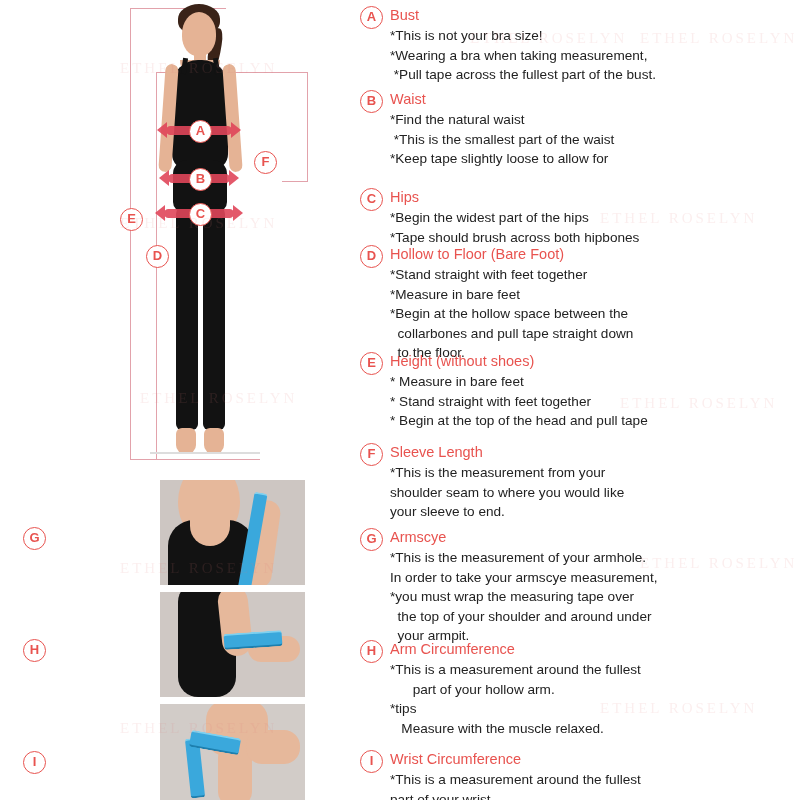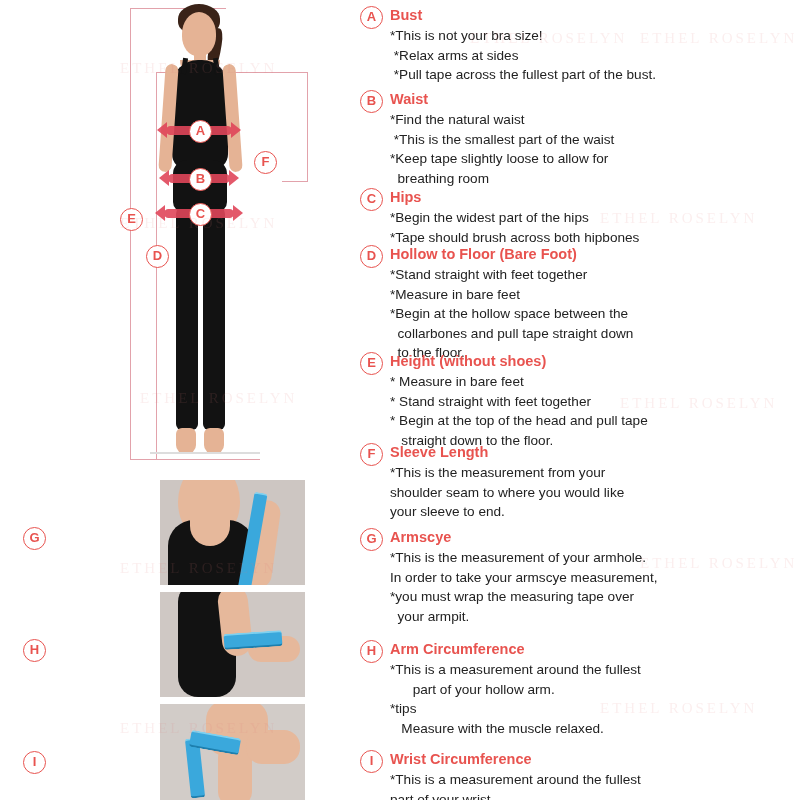--- a/index.html
+++ b/index.html
@@ -246,21 +246,20 @@
     line-height: 19px;
     text-align: center;
   }
   .entry .title {
     position: absolute;
     left: 38px;
     top: 1px;
     color: #e8534f;
     font-size: 14.5px;
     white-space: nowrap;
-    font-weight: bold;
   }
   .entry .lines {
     position: absolute;
     left: 38px;
     top: 20px;
     width: 400px;
     color: #222;
     font-size: 13.6px;
     line-height: 19.5px;
   }
@@ -357,33 +356,32 @@
     <div class="badge" style="left:23px; top:751px;">I</div>
   </div>
 
   <div class="right-col">
 
     <div class="entry" style="top:6px;">
       <div class="badge-r">A</div>
       <div class="title">Bust</div>
       <div class="lines">
         <div>*This is not your bra size!</div>
-        <div> *Relax arms at sides</div>
+        <div>*Wearing a bra when taking measurement,</div>
         <div> *Pull tape across the fullest part of the bust.</div>
       </div>
     </div>
 
     <div class="entry" style="top:90px;">
       <div class="badge-r">B</div>
       <div class="title">Waist</div>
       <div class="lines">
         <div>*Find the natural waist</div>
         <div> *This is the smallest part of the waist</div>
         <div>*Keep tape slightly loose to allow for</div>
-        <div>  breathing room</div>
       </div>
     </div>
 
     <div class="entry" style="top:188px;">
       <div class="badge-r">C</div>
       <div class="title">Hips</div>
       <div class="lines">
         <div>*Begin the widest part of the hips</div>
         <div>*Tape should brush across both hipbones</div>
       </div>
@@ -401,41 +399,41 @@
       </div>
     </div>
 
     <div class="entry" style="top:352px;">
       <div class="badge-r">E</div>
       <div class="title">Height (without shoes)</div>
       <div class="lines">
         <div>* Measure in bare feet</div>
         <div>* Stand straight with feet together</div>
         <div>* Begin at the top of the head and pull tape</div>
-        <div>   straight down to the floor.</div>
       </div>
     </div>
 
     <div class="entry" style="top:443px;">
       <div class="badge-r">F</div>
       <div class="title">Sleeve Length</div>
       <div class="lines">
         <div>*This is the measurement from your</div>
         <div>shoulder seam to where you would like</div>
         <div>your sleeve to end.</div>
       </div>
     </div>
 
     <div class="entry" style="top:528px;">
       <div class="badge-r">G</div>
       <div class="title">Armscye</div>
       <div class="lines">
         <div>*This is the measurement of your armhole.</div>
         <div>In order to take your armscye measurement,</div>
         <div>*you must wrap the measuring tape over</div>
+        <div>  the top of your shoulder and around under</div>
         <div>  your armpit.</div>
       </div>
     </div>
 
     <div class="entry" style="top:640px;">
       <div class="badge-r">H</div>
       <div class="title">Arm Circumference</div>
       <div class="lines">
         <div>*This is a measurement around the fullest</div>
         <div>      part of your hollow arm.</div>

